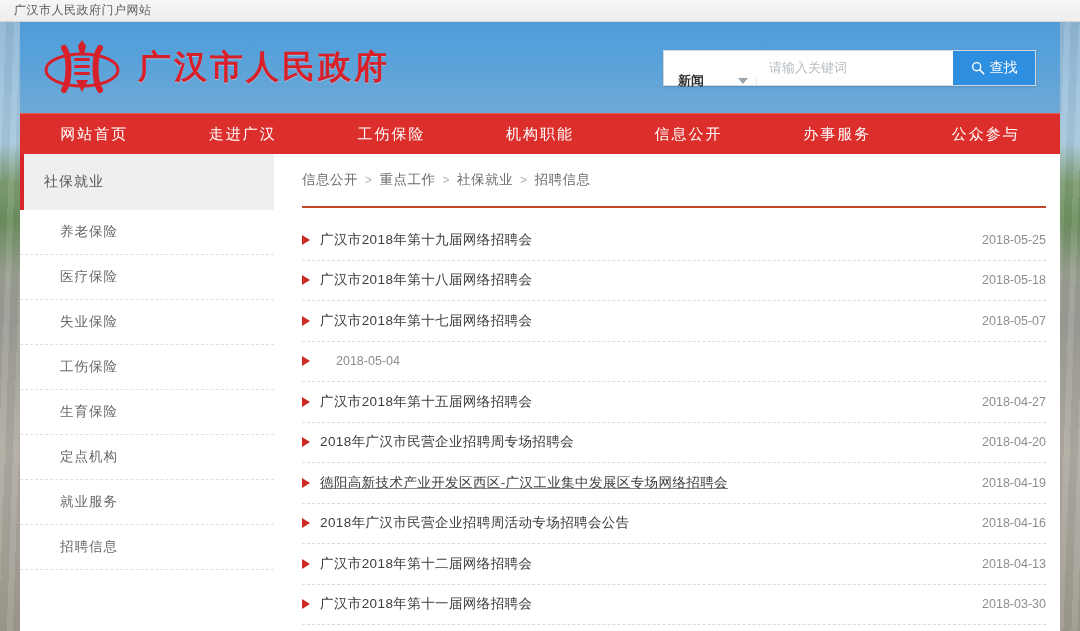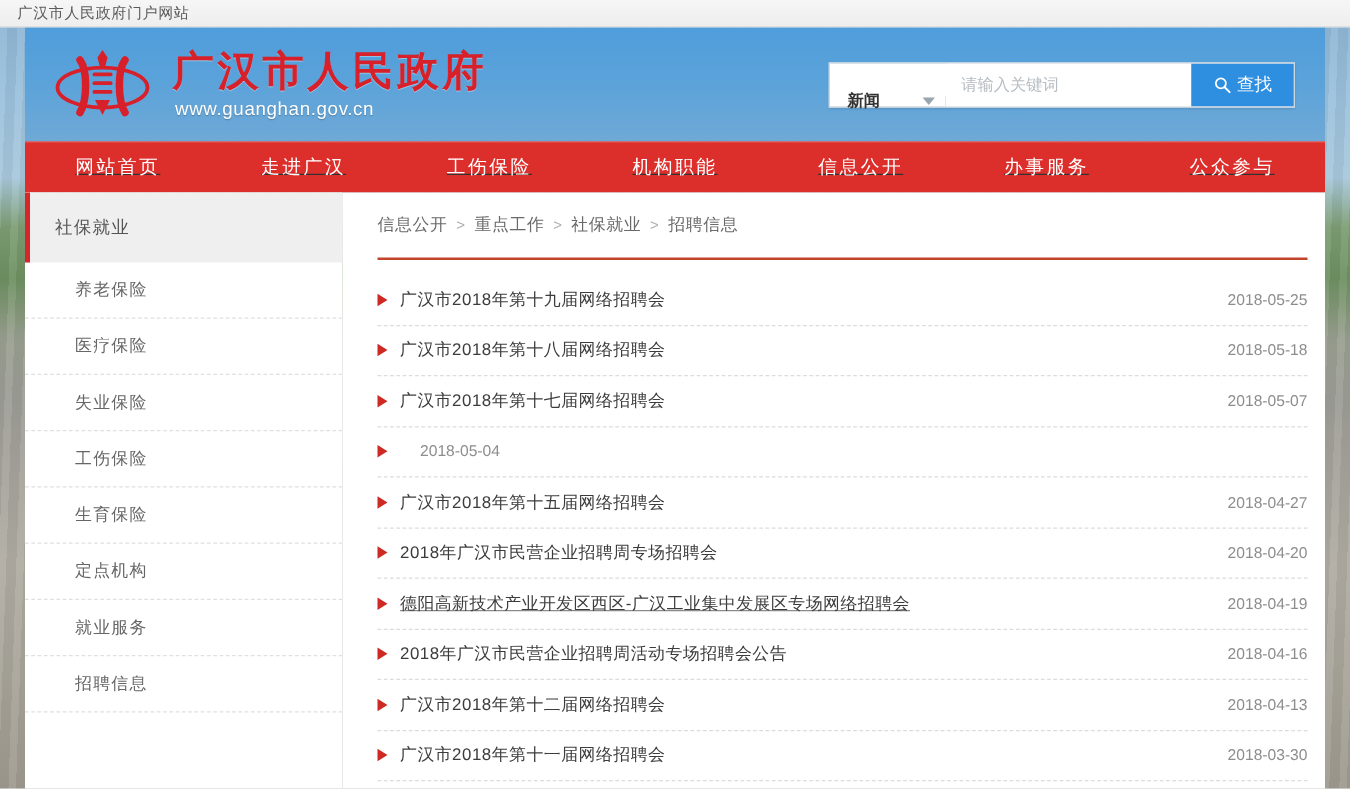--- a/index.html
+++ b/index.html
@@ -80,21 +80,21 @@
     align-items: center;
     gap: 12px;
   }
   .emblem {
     width: 88px;
     height: 64px;
     flex: 0 0 auto;
   }
   .brand-text {
     display: flex;
-    flex-direction: column;
+    flex-direction: row;
     justify-content: center;
   }
   .brand-title {
     font-family: "DejaVu Sans", "Liberation Sans", sans-serif;
     font-size: 33px;
     font-weight: bold;
     color: #d8202a;
     letter-spacing: 3px;
     line-height: 1.1;
     text-shadow: 0 1px 0 rgba(255,255,255,0.35);
@@ -166,21 +166,20 @@
   }
   .search-btn svg { display:block; }
 
   
   .main-nav {
     height: 40px;
     background: #dc2f2c;
     display: flex;
     align-items: center;
     border-top: 1px solid #ef5b50;
-    text-decoration: underline;
   }
   .nav-item {
     flex: 1;
     text-align: center;
     color: #ffffff;
     font-size: 15px;
     letter-spacing: 2px;
     cursor: pointer;
     line-height: 40px;
     font-weight: 500;
@@ -316,21 +315,20 @@
               <path d="M40 10 L44 4 L48 10 L46 18 L42 18 Z"></path>
               <rect x="36" y="22" width="16" height="3" rx="1.5"></rect>
               <rect x="36" y="29" width="16" height="3" rx="1.5"></rect>
               <rect x="36" y="36" width="16" height="3" rx="1.5"></rect>
               <path d="M38 44 L44 56 L50 44 Z"></path>
             </g>
           </svg>
         </span>
         <span class="brand-text">
           <span class="brand-title">广汉市人民政府</span>
-          <span class="brand-url">www.guanghan.gov.cn</span>
         </span>
       </div>
 
       <div class="search-box">
         <div class="search-cat">
           <span class="search-cat-label">新闻</span>
           <span class="caret"></span>
         </div>
         <input class="search-input" type="text" value="" placeholder="请输入关键词" style="">
         <button class="search-btn">

